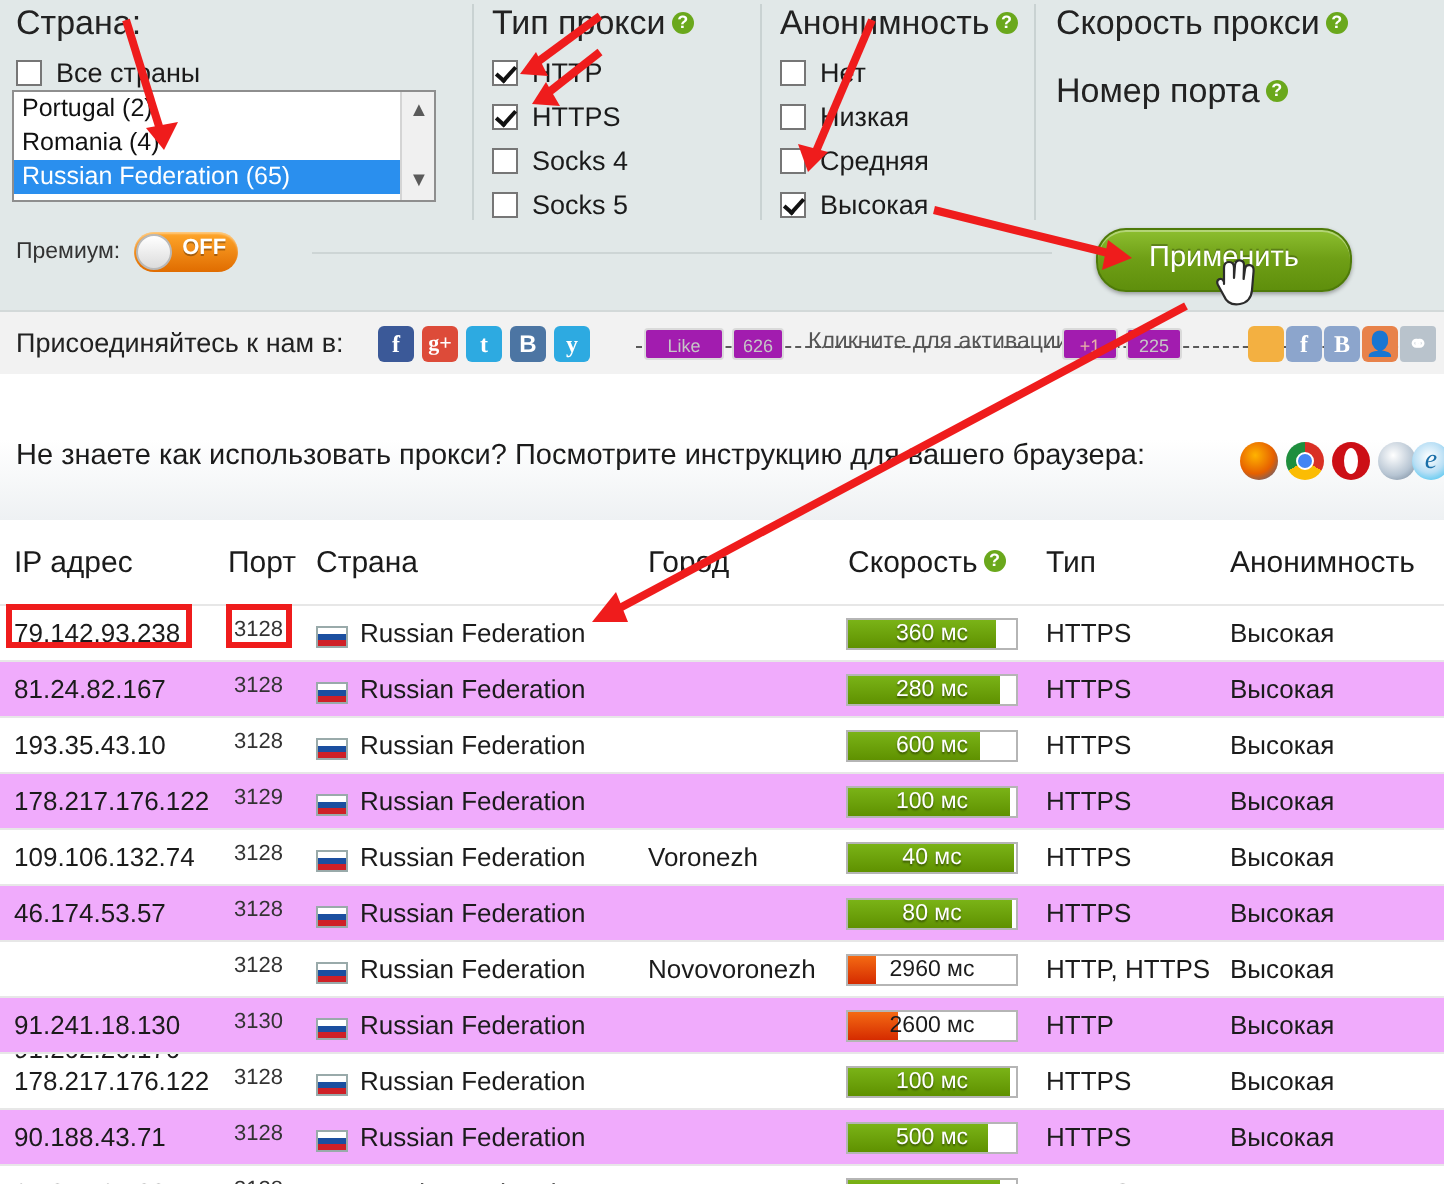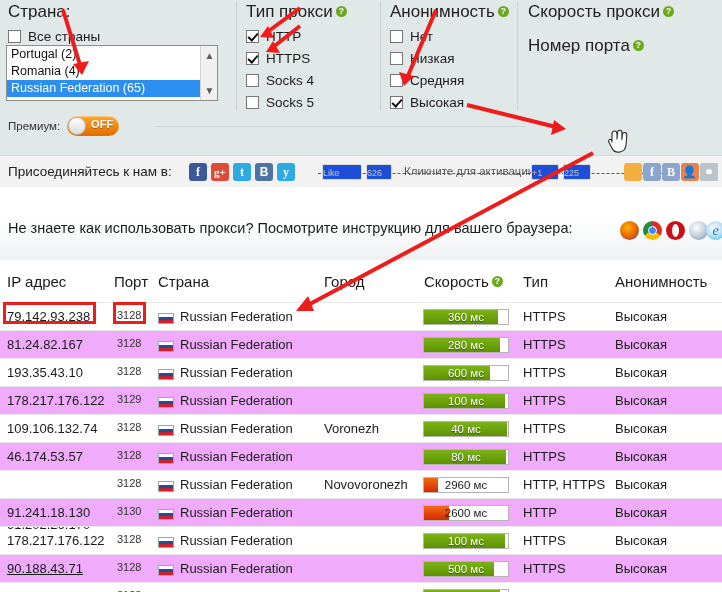--- a/index.html
+++ b/index.html
@@ -228,25 +228,26 @@
     border-radius: 3px;
     color: #fff;
     font-size: 12px; font-weight: bold;
     text-align: center; line-height: 18px;
     font-family: "Liberation Serif", serif;
   }
   .ghost-btn {
     position: absolute; top: 8px;
     height: 16px;
     border: 1px solid #dadada;
-    background: #1d4ed8;
+    background: #a21caf;
     border-radius: 2px;
     color: #c6c6c6;
     font-size: 9px;
     line-height: 16px;
+    text-align: center;
     box-sizing: border-box;
   }
   #activation-text {
     position: absolute; left: 404px; top: 9px;
     font-size: 11.5px; color: #555; white-space: nowrap;
   }
   #dotted-line {
     position: absolute; left: 318px; top: 17px;
     width: 386px; height: 0;
     border-top: 1px dashed #5a5a5a;
@@ -416,20 +417,21 @@
 
   <div class="filter-col" style="left:528px;width:190px">
     <div class="grp-title" style="margin-top:2px">
       <span>Скорость прокси</span><span class="help-dot">?</span>
     </div>
     <div class="grp-title" style="margin-top:14px">
       <span>Номер порта</span><span class="help-dot">?</span>
     </div>
   </div>
 
+  <div id="apply-button">Применить</div>
 
   <svg id="cursor-hand" viewBox="0 0 22 26">
     <path d="M5 14 L5 6 Q5 3 7.5 3 Q10 3 10 6 L10 11 L10.5 4.5 Q10.8 2 13 2.2 Q15.2 2.4 15 5 L14.8 11.5 L15.5 6.5 Q15.8 4.2 18 4.6 Q20 5 19.8 7.5 L19 17 Q18.5 23 13 24 Q7 25 5 20 L2 14.5 Q1 12.5 2.5 11.6 Q4 10.8 5 13 Z" fill="#ffffff" stroke="#2b2b2b" stroke-width="1.1" stroke-linejoin="round"></path>
   </svg>
 </div>
 
 <div id="social-strip">
   <span id="join-label">Присоединяйтесь к нам в:</span>
 
   <div class="sq-icon" style="left:189px;background:#3b5998">f</div>
@@ -590,21 +592,21 @@
         <div class="td " style="left: 324px;"></div>
         <div class="td " style="left: 523px;">HTTPS</div>
         <div class="td " style="left: 615px;">Высокая</div>
         <div class="speed-bar">
           <div class="speed-fill green" style="width: 97%;"></div>
           <div class="speed-text">100 мс</div>
         </div>
       </div>
       <div class="trow alt">
         <div class="flag"></div>
-        <div class="td " style="left: 7px; text-decoration: underline;">90.188.43.71</div>
+        <div class="td " style="left: 7px;">90.188.43.71</div>
         <div class="td port" style="left: 117px;">3128</div>
         <div class="td " style="left: 180px;">Russian Federation</div>
         <div class="td " style="left: 324px;"></div>
         <div class="td " style="left: 523px;">HTTPS</div>
         <div class="td " style="left: 615px;">Высокая</div>
         <div class="speed-bar">
           <div class="speed-fill green" style="width: 83%;"></div>
           <div class="speed-text">500 мс</div>
         </div>
       </div>

